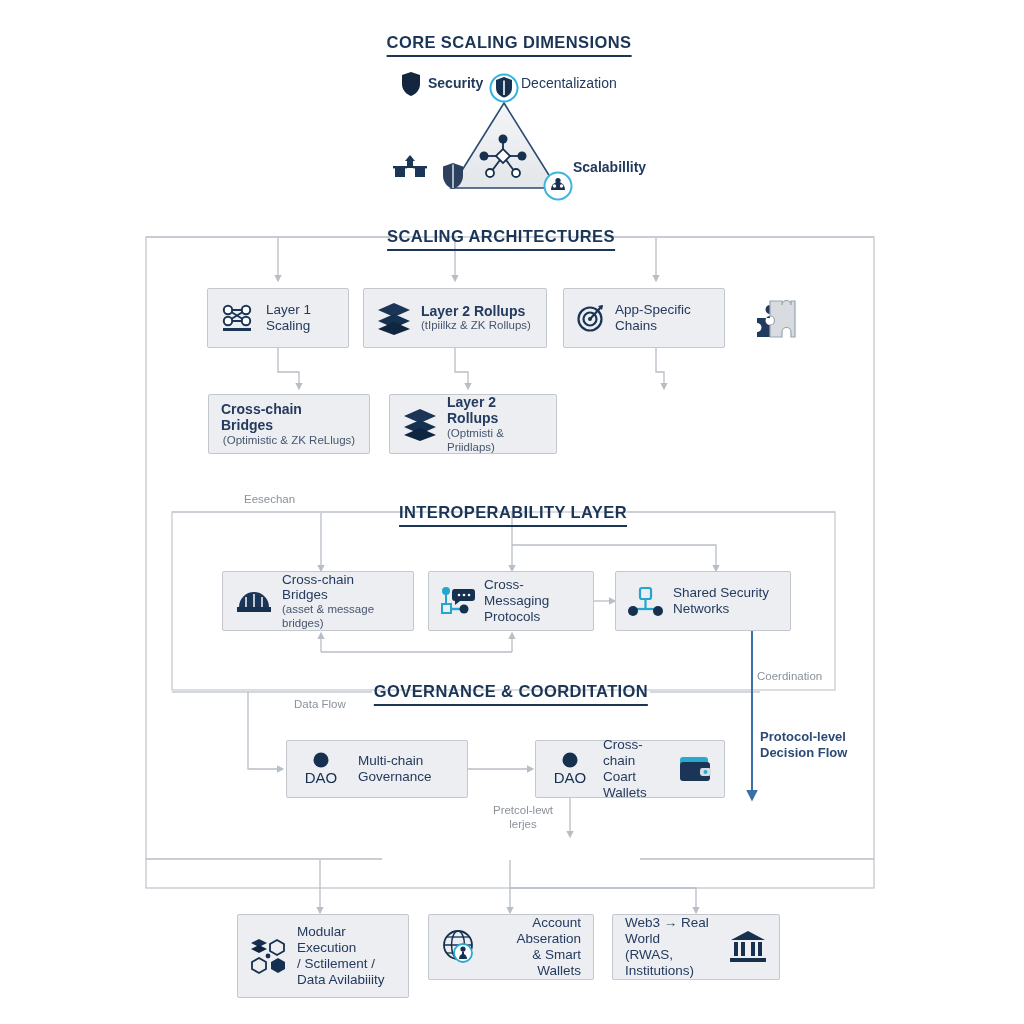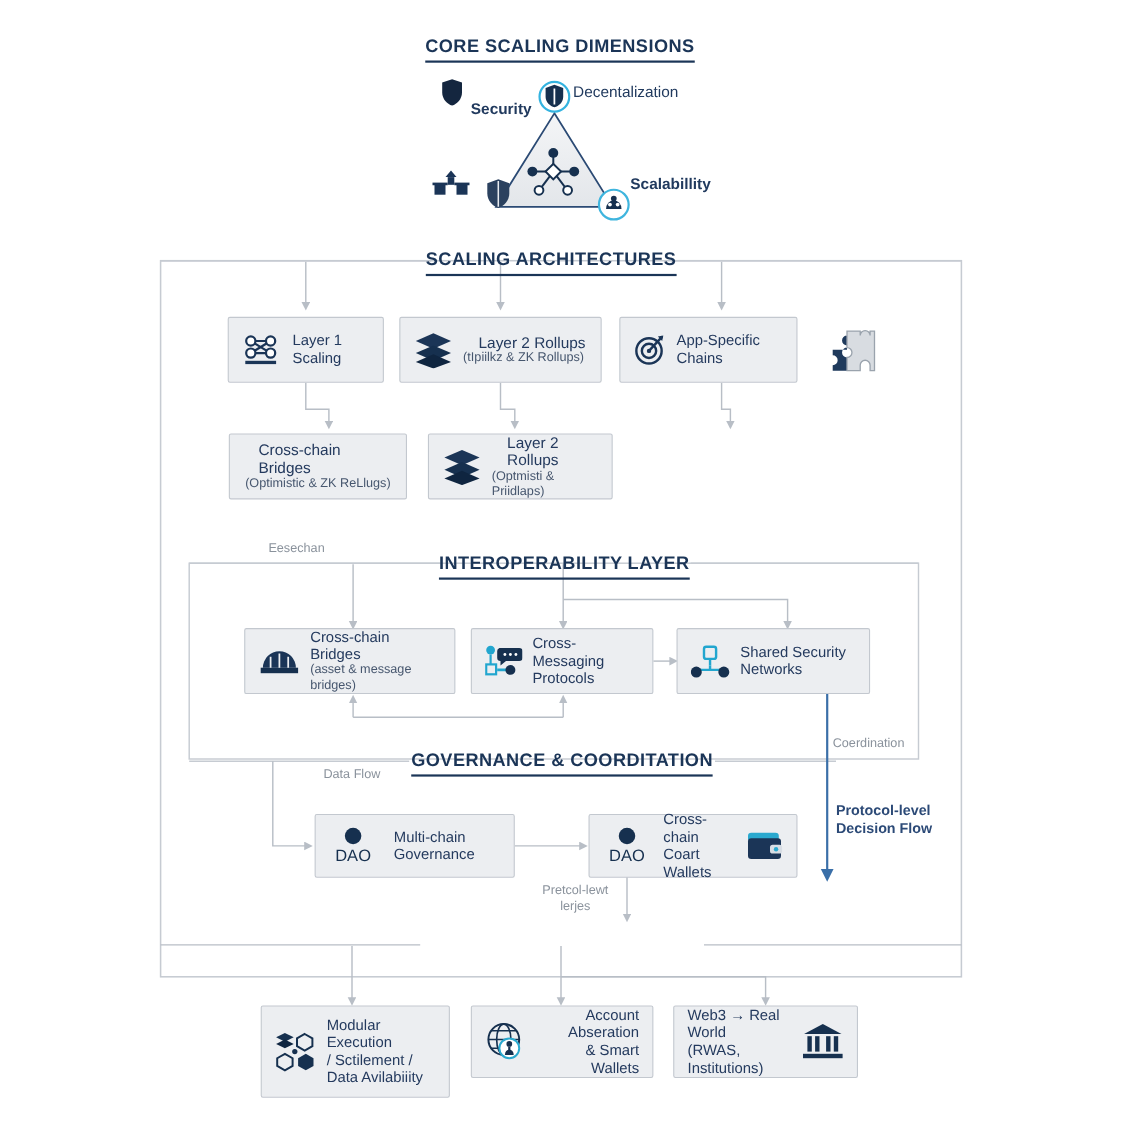--- a/index.html
+++ b/index.html
@@ -44,21 +44,21 @@
     padding:0 12px;
     box-sizing:border-box;
   }
   .node .txt{
     display:flex;
     flex-direction:column;
     justify-content:center;
     line-height:1.18;
   }
   .node .t1{font-size:13.5px;color:#243a5e;}
-  .node .t1.b{font-weight:normal;font-size:14px;margin-left:14px;}
+  .node .t1.b{font-weight:bold;font-size:14px;}
   .node .t2{font-size:11.5px;color:#46566e;}
   .node .ico{flex:0 0 auto;display:flex;align-items:center;justify-content:center;}
 
   
   .anno{
     position:absolute;
     font-size:11.5px;
     color:#8a929c;
     white-space:nowrap;
     line-height:1.25;
@@ -147,21 +147,21 @@
   <div class="sect-title" style="left:509px;top:33px;">
     <span>CORE SCALING DIMENSIONS</span>
     <span class="rule"></span>
   </div>
 
   <div class="floating-ico" style="left:400px;top:71px;">
     <svg width="22" height="26" viewBox="0 0 22 26">
         <path d="M11 1 L20 4 V13 C20 19 15.5 23.5 11 25 C6.5 23.5 2 19 2 13 V4 Z" fill="#14263f"></path>
       </svg>
   </div>
-  <div class="tri-label b" style="left:428px;top:75px;margin-top:16px;">Security</div>
+  <div class="tri-label b" style="left:428px;top:75px;">Security</div>
 
   <div class="floating-ico" style="left:489px;top:73px;">
     <svg width="30" height="30" viewBox="0 0 30 30">
       <circle cx="15" cy="15" r="13.5" fill="#ffffff" stroke="#34b3e0" stroke-width="2"></circle>
       <path d="M15 4 L23 7 V15 C23 20 19 23.5 15 24.5 C11 23.5 7 20 7 15 V7 Z" fill="#16304f"></path>
       <path d="M15 7.5 V22" stroke="#ffffff" stroke-width="1.6"></path>
     </svg>
   </div>
   <div class="tri-label" style="left:521px;top:75px;">Decentalization</div>
 

